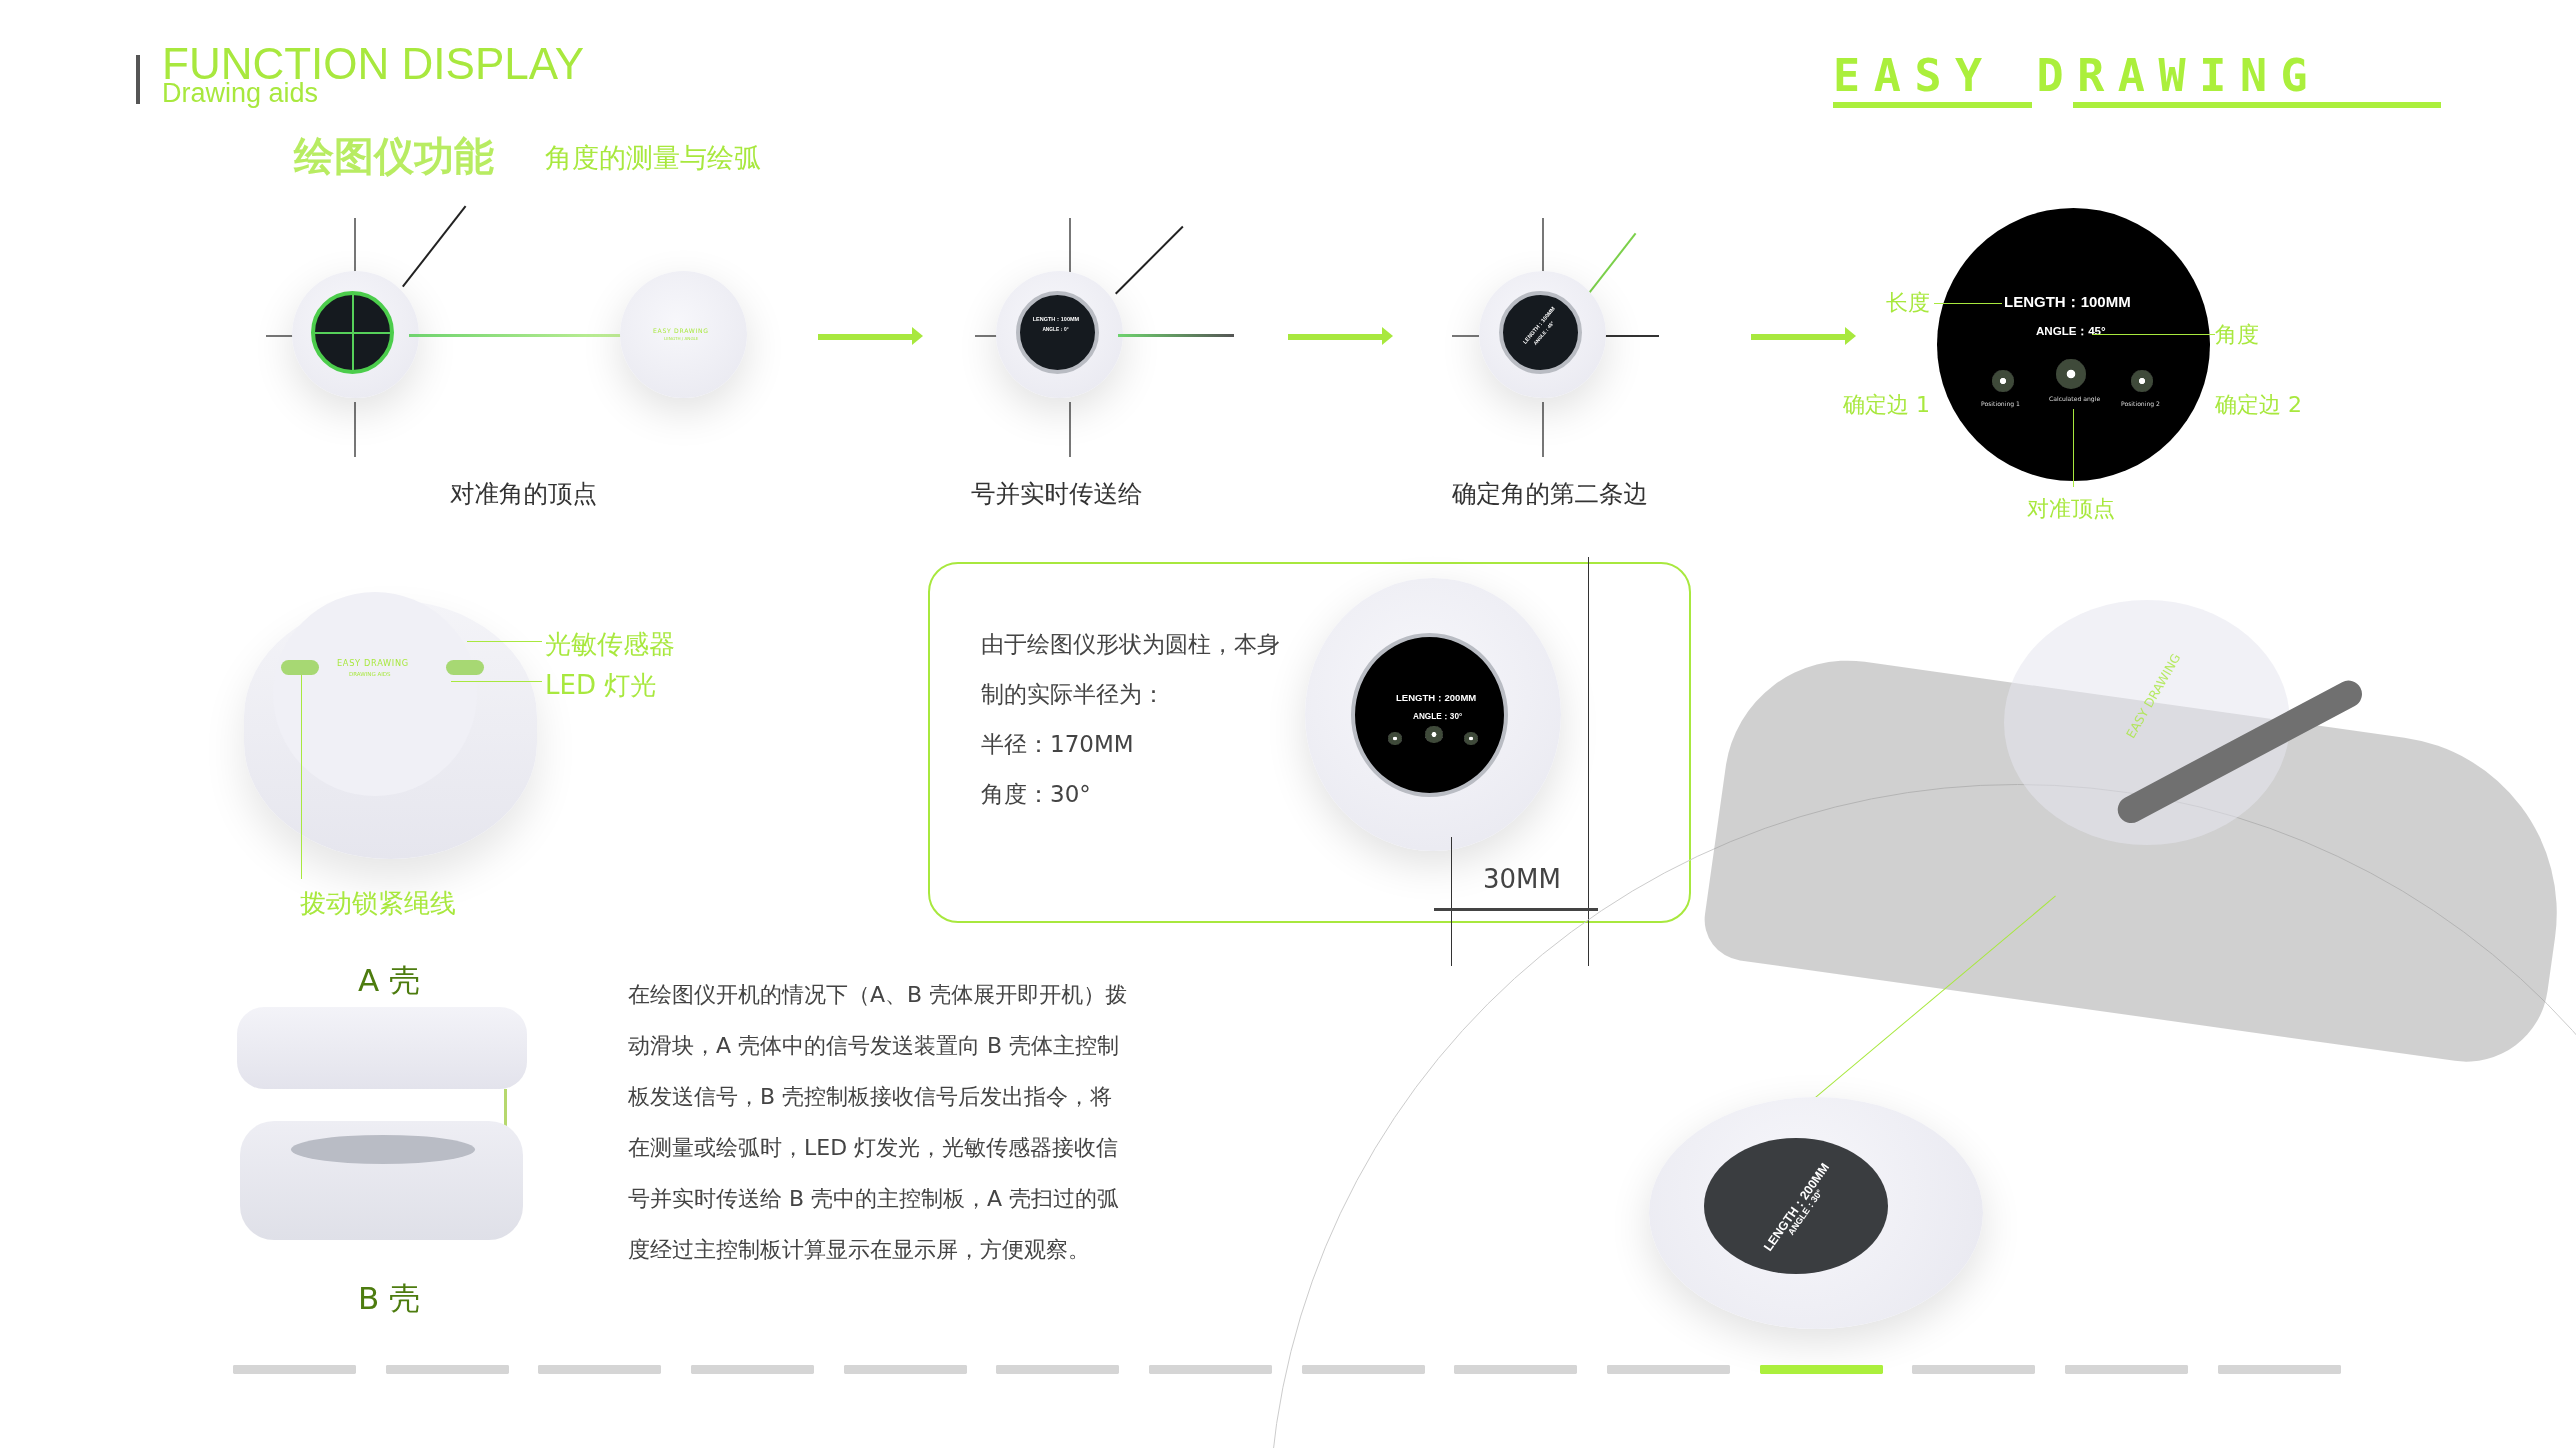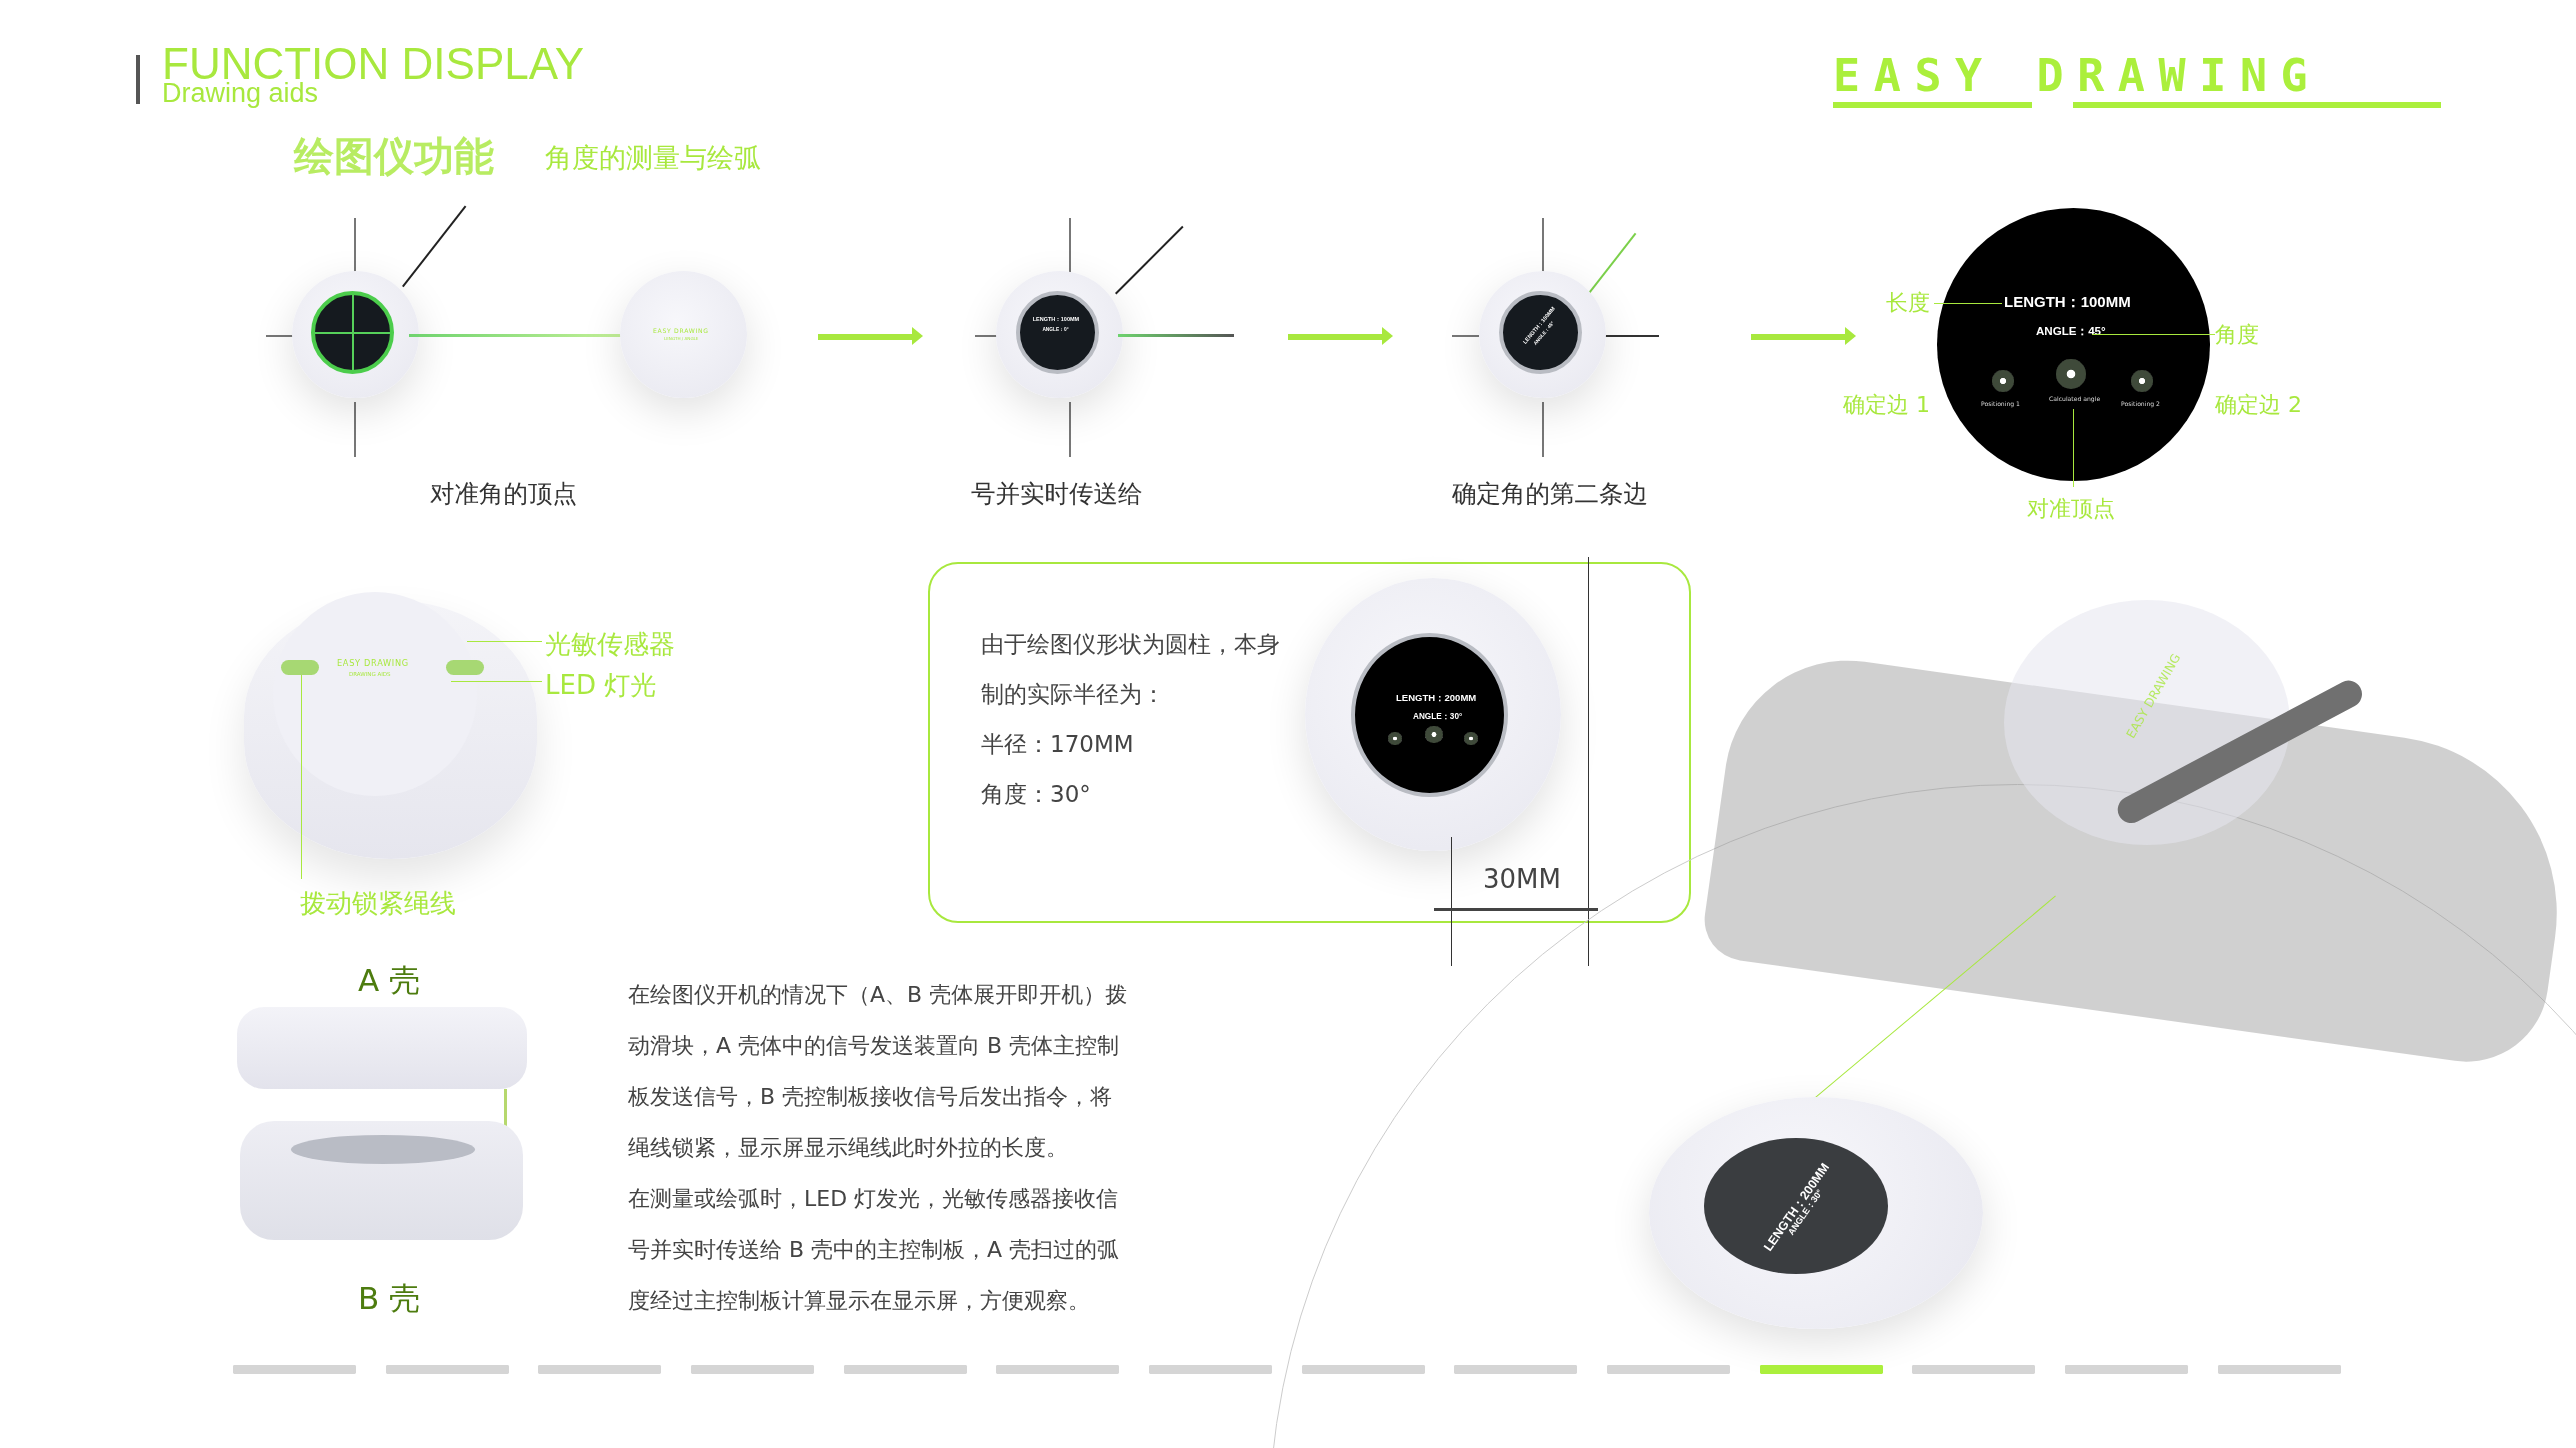--- a/index.html
+++ b/index.html
@@ -55,21 +55,21 @@
     <div class="abs screen" style="left:19px;top:20.4px;width:83px;height:83px;border-color:#4ccd4c;">
       <div class="abs" style="left:37px;top:0;width:2px;height:100%;background:#56d05a;"></div>
       <div class="abs" style="left:0;top:37px;width:100%;height:2px;background:#56d05a;"></div>
     </div>
   </div>
   <div class="abs" style="left:409px;top:334px;width:225px;height:2.7px;background:linear-gradient(90deg,#6ed36e,#c9f29a);"></div>
   <div class="abs device" style="left:620px;top:271px;width:127px;height:127px;">
     <div class="abs green" style="left:33px;top:56px;font-size:6.1px;letter-spacing:0.7px;">EASY DRAWING</div>
     <div class="abs green" style="left:44px;top:65px;font-size:4.1px;">LENGTH / ANGLE</div>
   </div>
-  <div class="abs step-label" style="left:430px;top:477px;">对准角的顶点</div>
+  <div class="abs step-label" style="left:450px;top:477px;">对准角的顶点</div>
 </div>
 
 <div class="abs arrow" style="left:818px;top:334px;width:95px;"></div>
 
 <div>
   <div class="abs guide-v" style="left:1069px;top:218px;height:61px;"></div>
   <div class="abs guide-v" style="left:1069px;top:402px;height:55px;"></div>
   <div class="abs guide-h" style="left:975px;top:335px;width:27px;"></div>
   <div class="abs" style="left:1115px;top:293px;width:95px;height:2px;background:#222;transform:rotate(-45deg);transform-origin:0 0;"></div>
   <div class="abs device" style="left:996px;top:271px;width:127px;height:127px;">
@@ -162,21 +162,20 @@
 <div class="abs" style="left:504px;top:1089px;width:2.7px;height:61px;background:#b6d86d;"></div>
 <div class="abs" style="left:240px;top:1121px;width:283px;height:119px;border-radius:34px;background:linear-gradient(#eeeef4,#dfe0e8);">
   <div class="abs" style="left:51px;top:13.6px;width:184px;height:29px;border-radius:50%;background:#b9bcc5;"></div>
 </div>
 <div class="abs shell-lbl" style="left:358px;top:1278px;">B 壳</div>
 
 <div class="abs para">
   <div>在绘图仪开机的情况下（A、B 壳体展开即开机）拨</div>
   <div>动滑块，A 壳体中的信号发送装置向 B 壳体主控制</div>
   <div>板发送信号，B 壳控制板接收信号后发出指令，将</div>
-  <div>绳线锁紧，显示屏显示绳线此时外拉的长度。</div>
   <div>在测量或绘弧时，LED 灯发光，光敏传感器接收信</div>
   <div>号并实时传送给 B 壳中的主控制板，A 壳扫过的弧</div>
   <div>度经过主控制板计算显示在显示屏，方便观察。</div>
 </div>
 
 <div>
   <div class="abs" style="left:1268px;top:784px;width:1499px;height:1499px;border-radius:50%;border:1.4px solid #ccc;box-sizing:border-box;"></div>
   <div class="abs" style="left:1717px;top:702px;width:845px;height:313px;background:rgba(150,150,150,.45);border-radius:123px 177px 82px 41px;transform:rotate(8deg);"></div>
   <div class="abs" style="left:2004px;top:600px;width:286px;height:245px;border-radius:50%;background:rgba(230,230,238,.55);">
     <div class="abs green" style="left:102px;top:89px;font-size:12.3px;transform:rotate(-60deg);opacity:.8;">EASY DRAWING</div>

